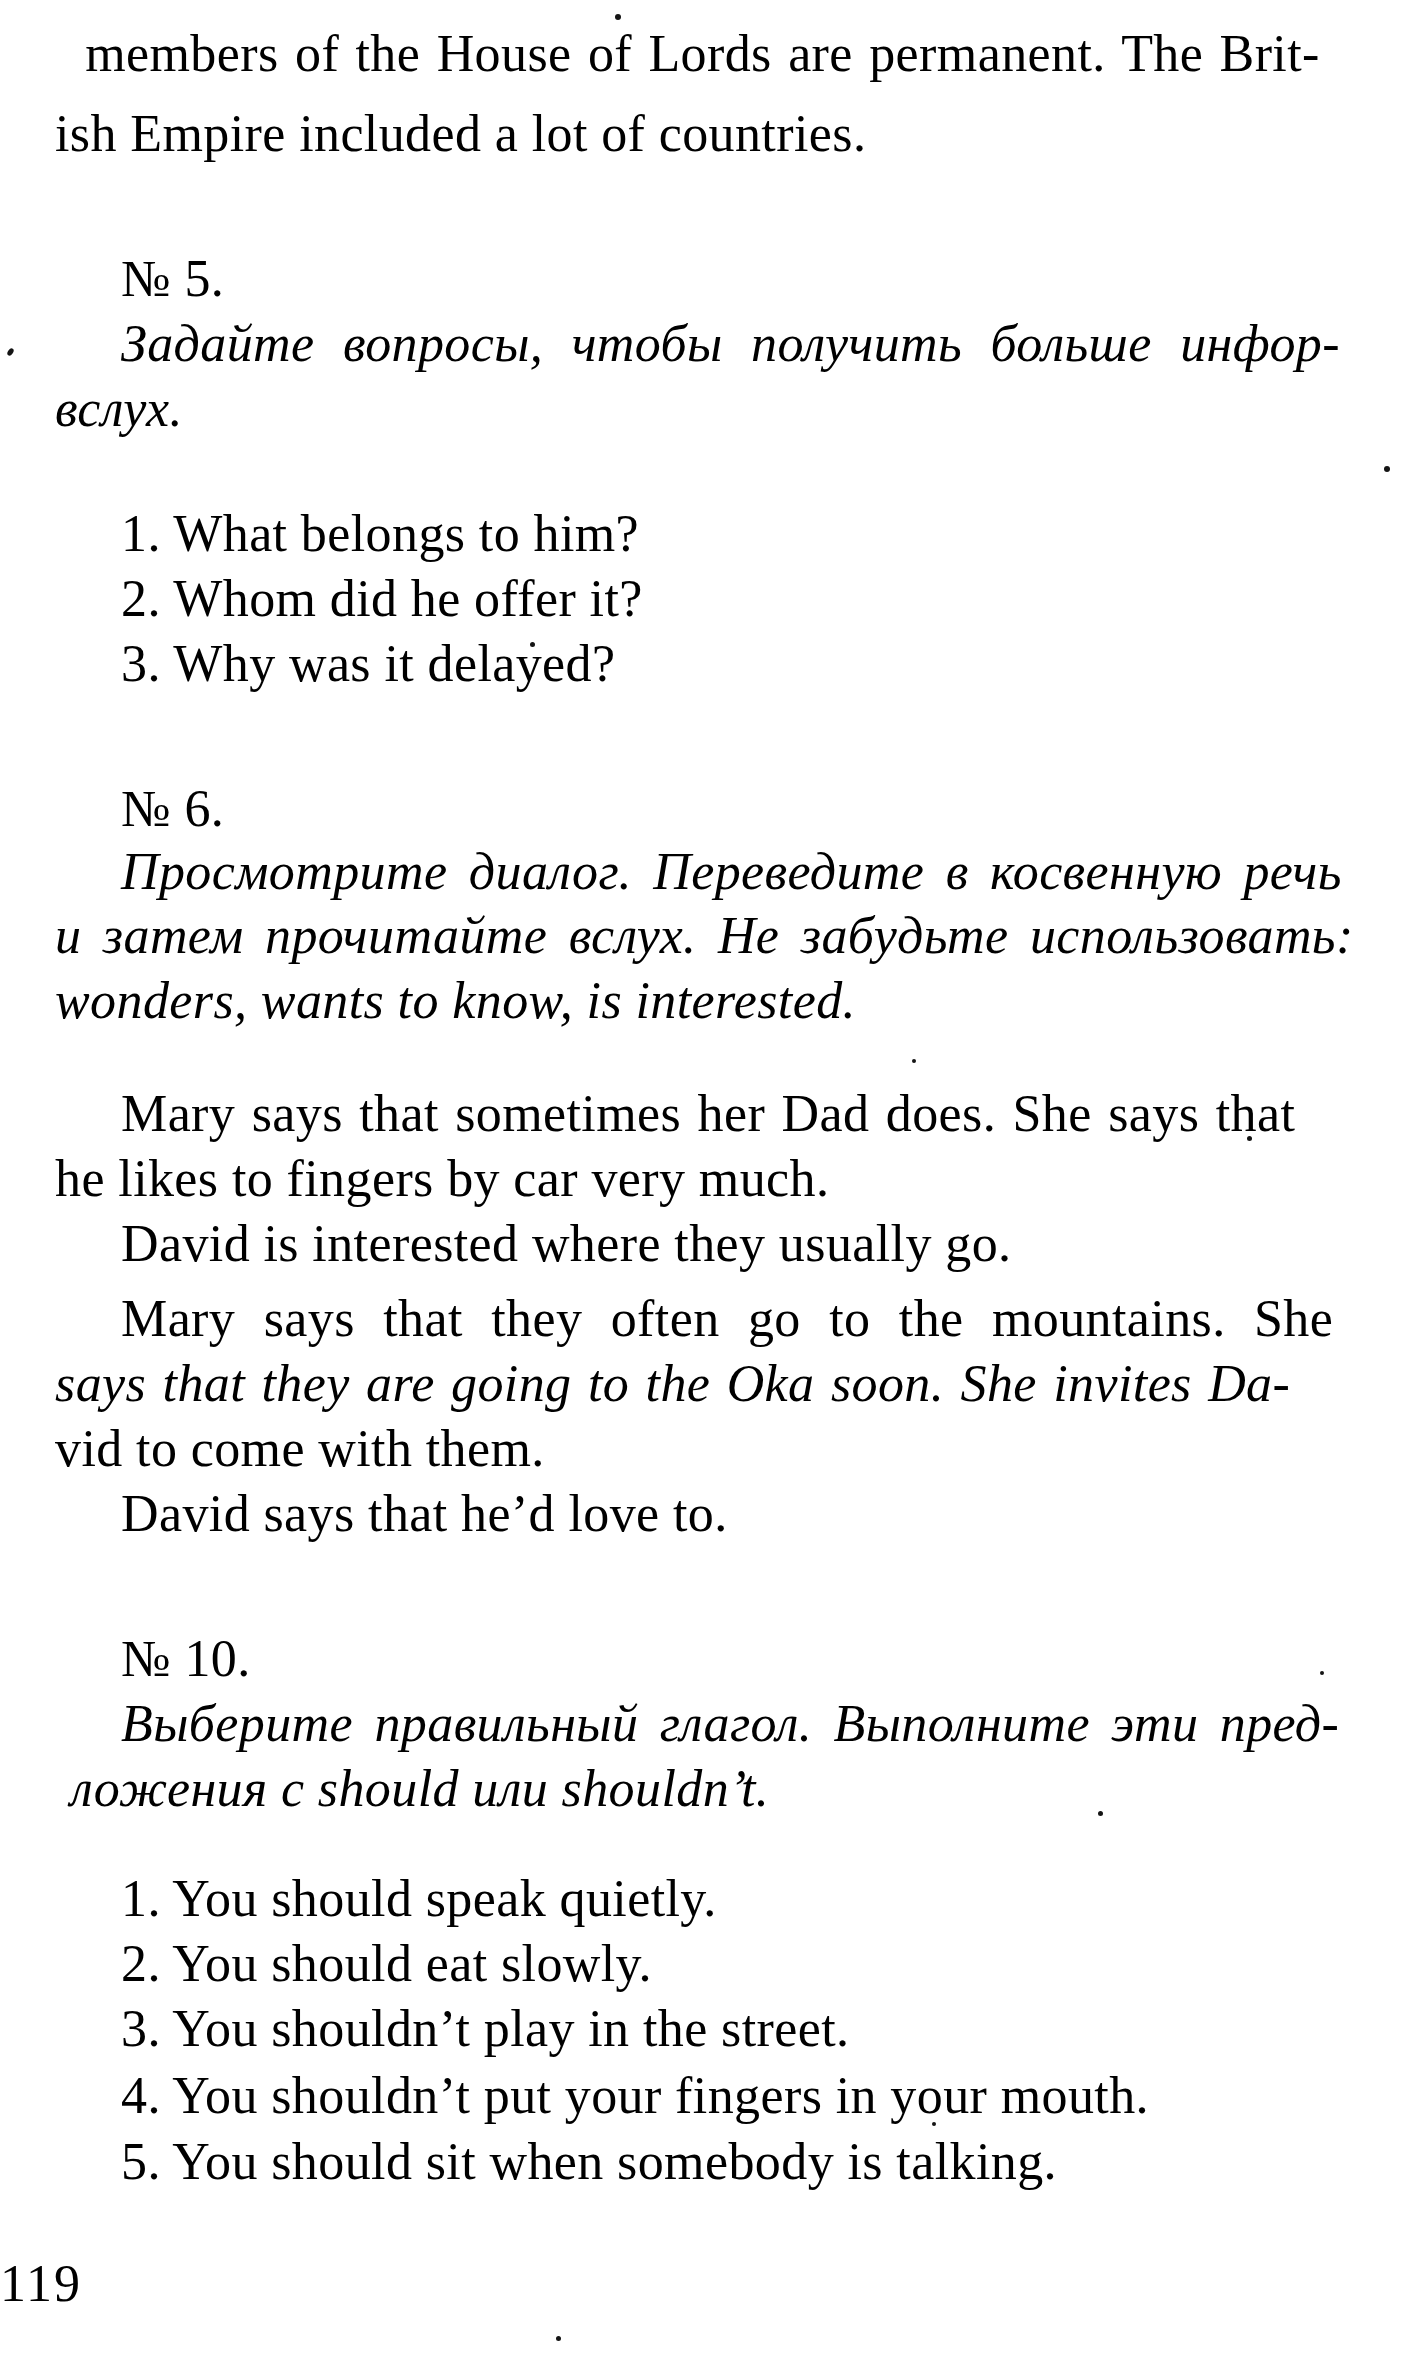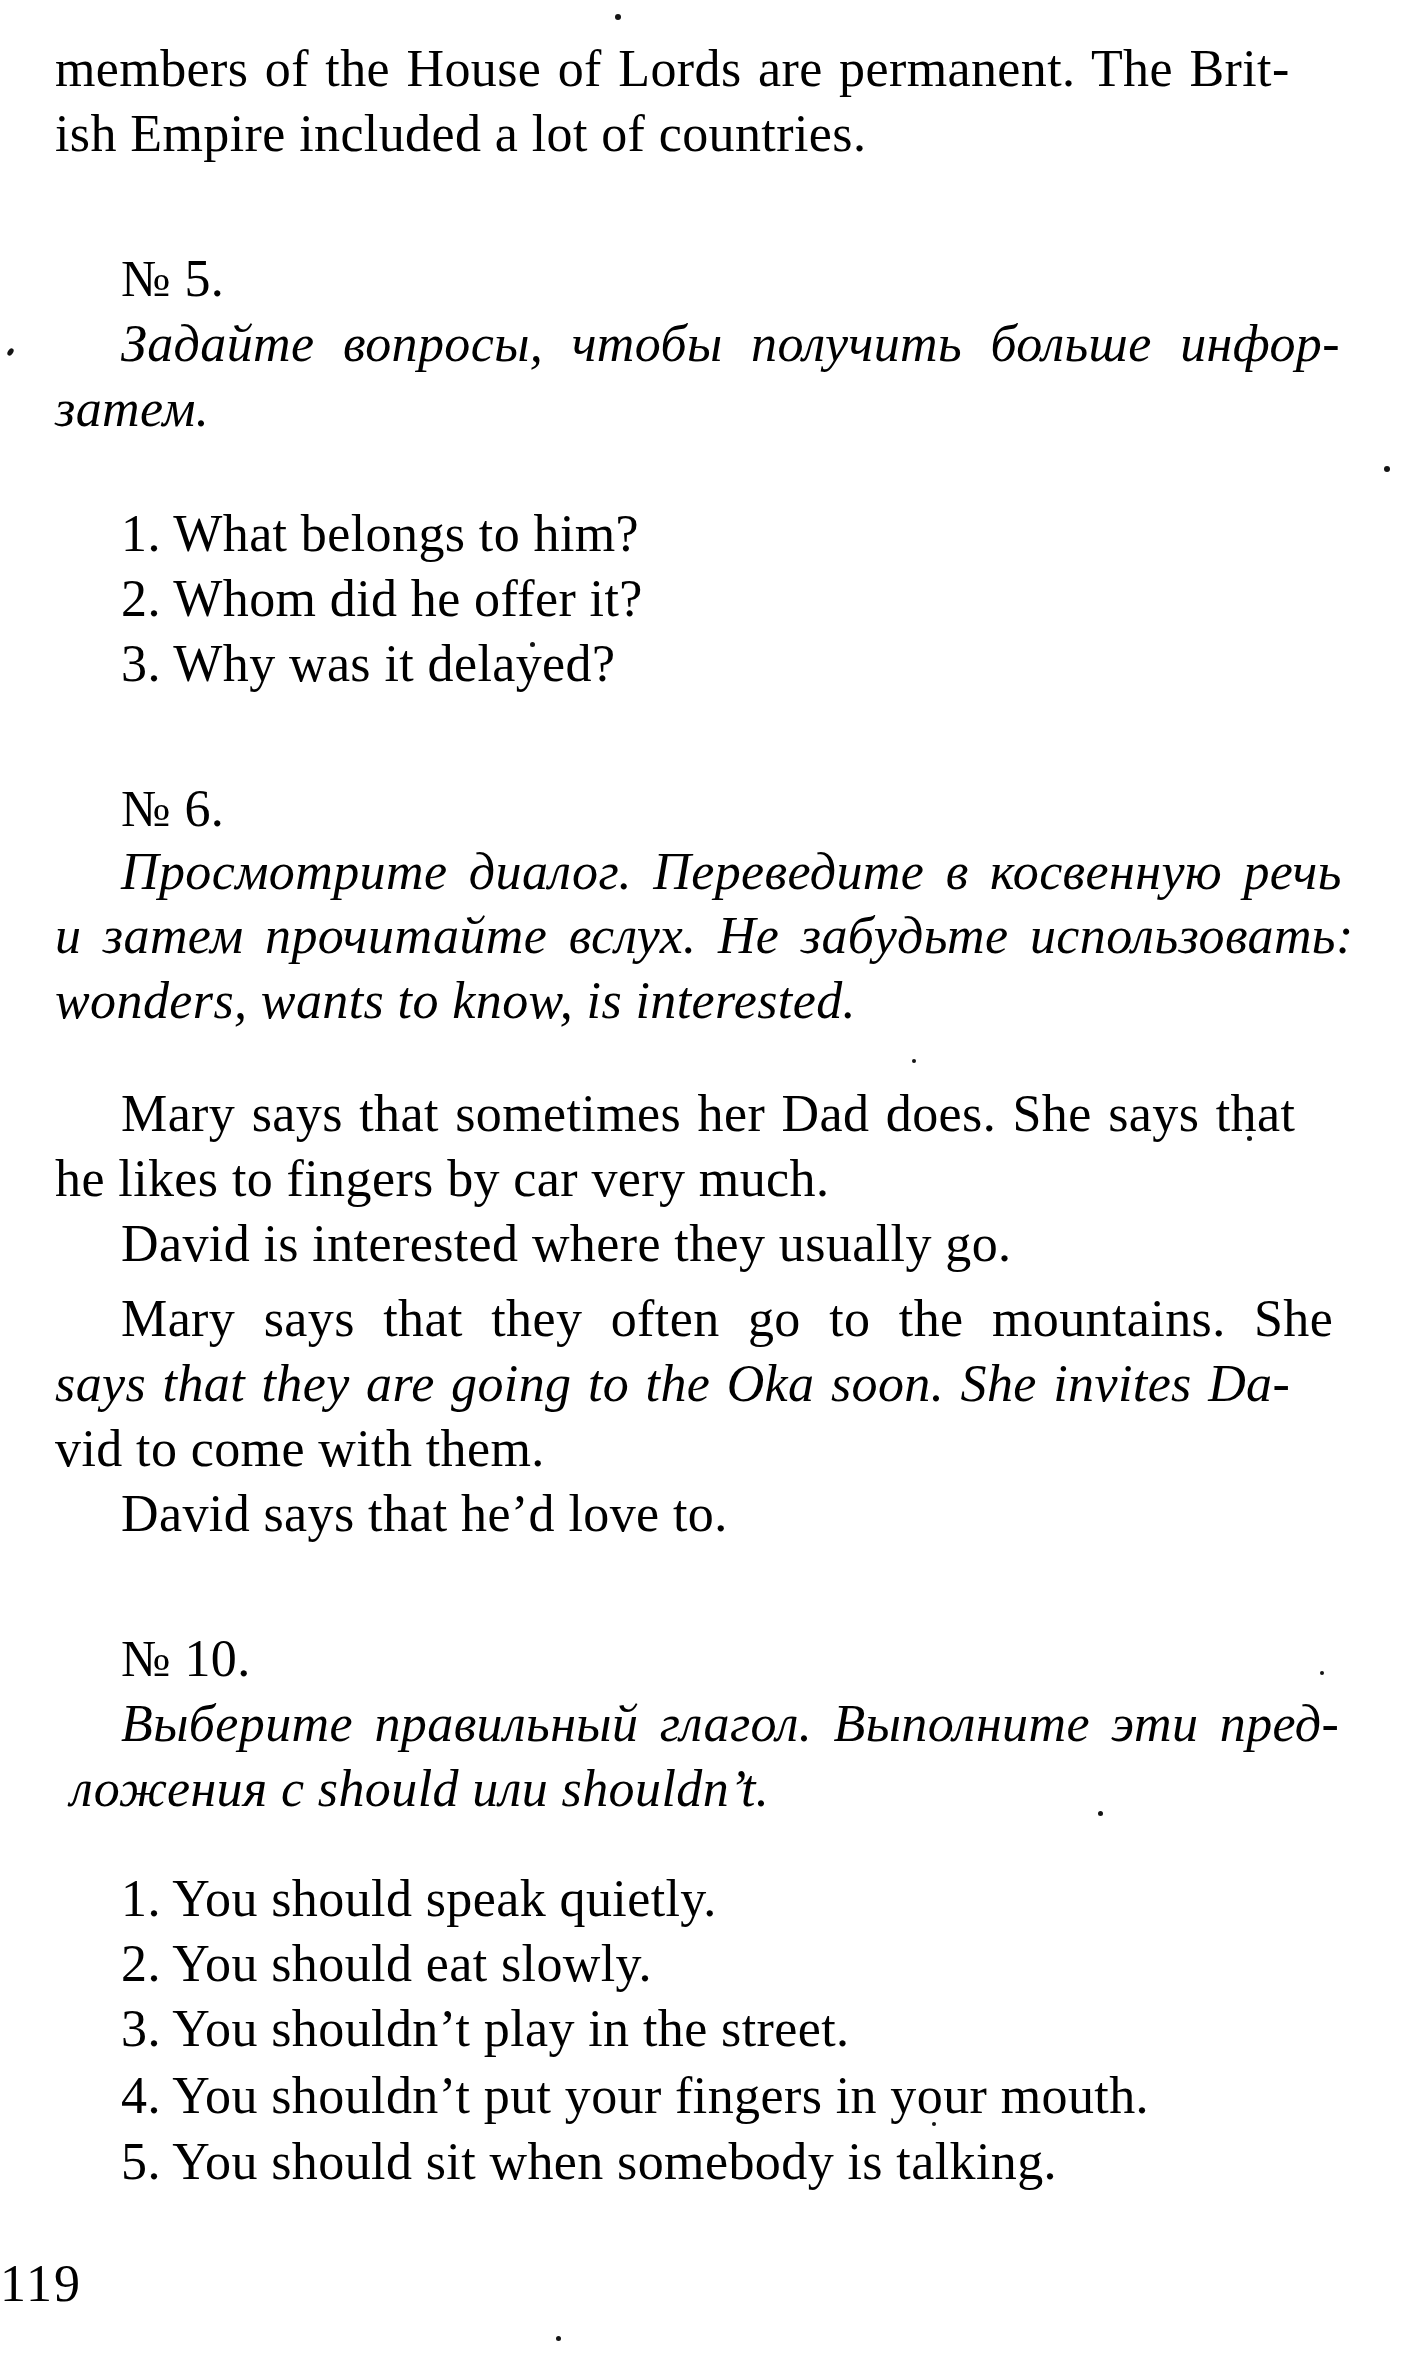--- a/index.html
+++ b/index.html
@@ -20,21 +20,21 @@
     line-height:60px;
     white-space:nowrap;
     letter-spacing:0.4px;
   }
   .ind{padding-left:66px;}
   .it{font-style:italic;}
   .wss{word-spacing:3px;}
   .wsm{word-spacing:8px;}
   .wsw{word-spacing:15px;}
 
-  .l1{top:39px;}   .l2{top:104px;}
+  .l1{top:24px;text-align:center;}   .l2{top:104px;}
   .l3{top:249px;}  .l4{top:314px;}  .l5{top:379px;}
   .l6{top:504px;}  .l7{top:569px;}  .l8{top:634px;}
   .l9{top:779px;}  .l10{top:842px;} .l11{top:906px;} .l12{top:971px;}
   .l13{top:1084px;}.l14{top:1149px;}.l15{top:1214px;}
   .l16{top:1289px;}.l17{top:1354px;font-style:italic;}.l18{top:1419px;}.l19{top:1484px;}
   .l20{top:1629px;}.l21{top:1694px;}.l22{top:1759px;margin-left:15px;}
   .l23{top:1869px;}.l24{top:1934px;}.l25{top:1999px;}
   .l26{top:2066px;}.l27{top:2132px;}
 
   .pnum{
@@ -63,21 +63,21 @@
 </head>
 <body>
 
 <div class="sheet">
 
   <div class="line l1 wss">members of the House of Lords are permanent. The Brit-</div>
   <div class="line l2">ish Empire included a lot of countries.</div>
 
   <div class="line l3 ind">№ 5.</div>
   <div class="line l4 ind it wsw">Задайте вопросы, чтобы получить больше инфор-</div>
-  <div class="line l5 it">затем.</div>
+  <div class="line l5 it">вслух.</div>
   <div class="line l6 ind">1. What belongs to him?</div>
   <div class="line l7 ind">2. Whom did he offer it?</div>
   <div class="line l8 ind">3. Why was it delayed?</div>
 
   <div class="line l9 ind">№ 6.</div>
   <div class="line l10 ind it wsm">Просмотрите диалог. Переведите в косвенную речь</div>
   <div class="line l12 it">wonders, wants to know, is interested.</div>
   <div class="line l11 it wsm">и затем прочитайте вслух. Не забудьте использовать:</div>
   <div class="line l13 ind wss">Mary says that sometimes her Dad does. She says that</div>
   <div class="line l14">he likes to fingers by car very much.</div>

